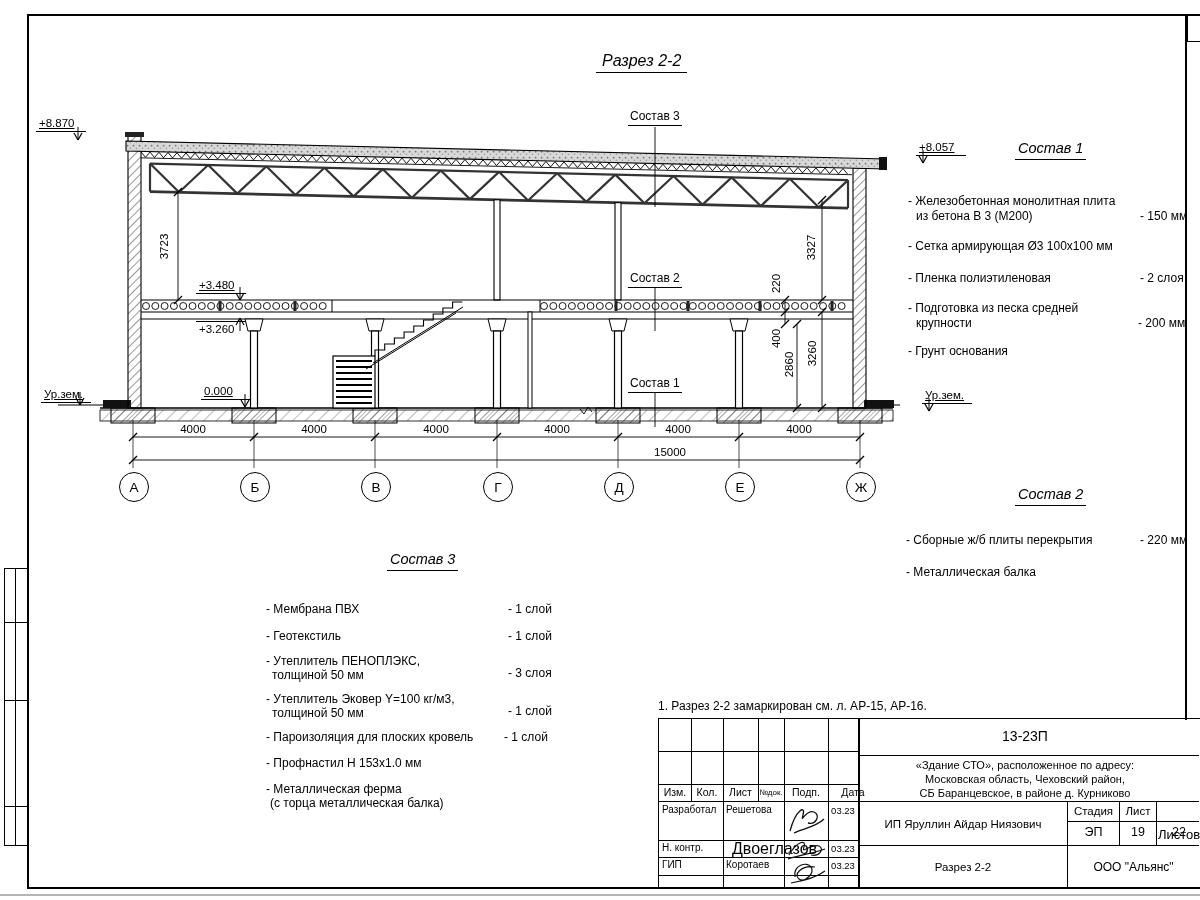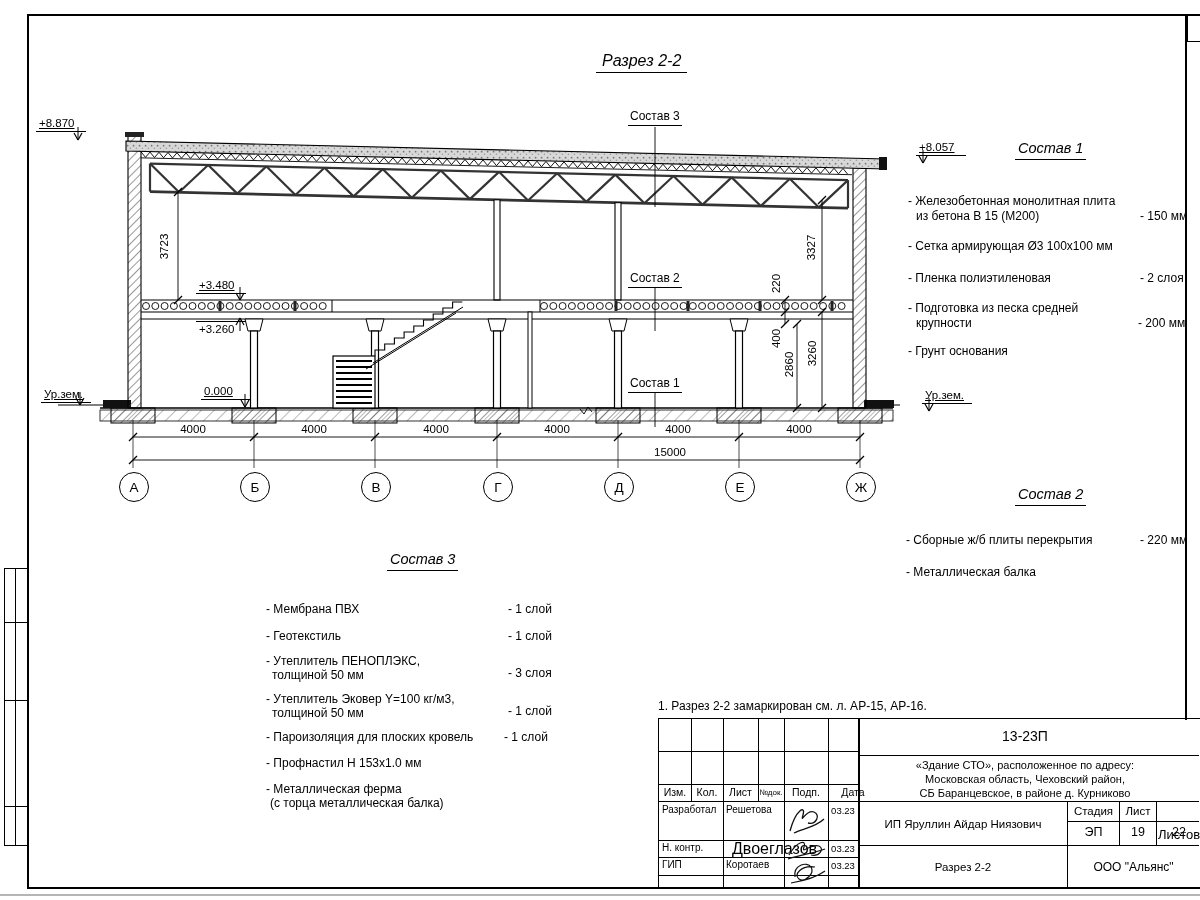--- a/index.html
+++ b/index.html
@@ -288,21 +288,21 @@
   <div class="axis" style="left:119px;top:472px;">А</div>
   <div class="axis" style="left:240px;top:472px;">Б</div>
   <div class="axis" style="left:361px;top:472px;">В</div>
   <div class="axis" style="left:483px;top:472px;">Г</div>
   <div class="axis" style="left:604px;top:472px;">Д</div>
   <div class="axis" style="left:725px;top:472px;">Е</div>
   <div class="axis" style="left:846px;top:472px;">Ж</div>
 
   <div class="lbl heading" style="left:1015px;top:140px;">Состав 1</div>
   <div class="lbl item" style="left:908px;top:195px;">- Железобетонная  монолитная плита</div>
-  <div class="lbl item" style="left:916px;top:210px;">из бетона В 15 (М200)</div>
+  <div class="lbl item" style="left:916px;top:210px;">из бетона В 3 (М200)</div>
   <div class="lbl item" style="left:1140px;top:210px;">- 150 мм</div>
   <div class="lbl item" style="left:908px;top:240px;">- Сетка армирующая Ø3 100х100 мм</div>
   <div class="lbl item" style="left:908px;top:272px;">- Пленка полиэтиленовая</div>
   <div class="lbl item" style="left:1140px;top:272px;">-  2 слоя</div>
   <div class="lbl item" style="left:908px;top:302px;">- Подготовка из песка средней</div>
   <div class="lbl item" style="left:916px;top:317px;">крупности</div>
   <div class="lbl item" style="left:1138px;top:317px;">- 200 мм</div>
   <div class="lbl item" style="left:908px;top:345px;">- Грунт основания</div>
 
   <div class="lbl heading" style="left:1015px;top:486px;">Состав 2</div>

